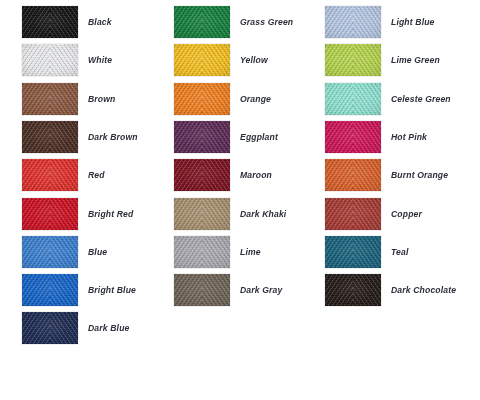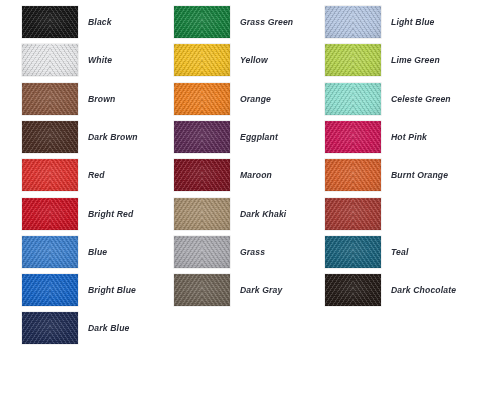--- a/index.html
+++ b/index.html
@@ -303,21 +303,21 @@
       </div>
       <div class="swatch-row" style="top: 235.8px;">
         <div class="swatch" title="Gray" style="background-color: rgb(170, 170, 176);">
           <div class="tex">
             <div class="half left"></div>
             <div class="half right"></div>
             <div class="weft"></div>
             <div class="vign"></div>
           </div>
         </div>
-        <div class="swatch-label">Grass</div>
+        <div class="swatch-label">Lime</div>
       </div>
       <div class="swatch-row" style="top: 274.1px;">
         <div class="swatch" title="Dark Gray" style="background-color: rgb(110, 99, 86);">
           <div class="tex">
             <div class="half left"></div>
             <div class="half right"></div>
             <div class="weft"></div>
             <div class="vign"></div>
           </div>
         </div>
@@ -382,20 +382,21 @@
       </div>
       <div class="swatch-row" style="top: 197.5px;">
         <div class="swatch" title="Copper" style="background-color: rgb(166, 58, 51);">
           <div class="tex">
             <div class="half left"></div>
             <div class="half right"></div>
             <div class="weft"></div>
             <div class="vign"></div>
           </div>
         </div>
+        <div class="swatch-label">Copper</div>
       </div>
       <div class="swatch-row" style="top: 235.8px;">
         <div class="swatch" title="Teal" style="background-color: rgb(24, 98, 124);">
           <div class="tex">
             <div class="half left"></div>
             <div class="half right"></div>
             <div class="weft"></div>
             <div class="vign"></div>
           </div>
         </div>

